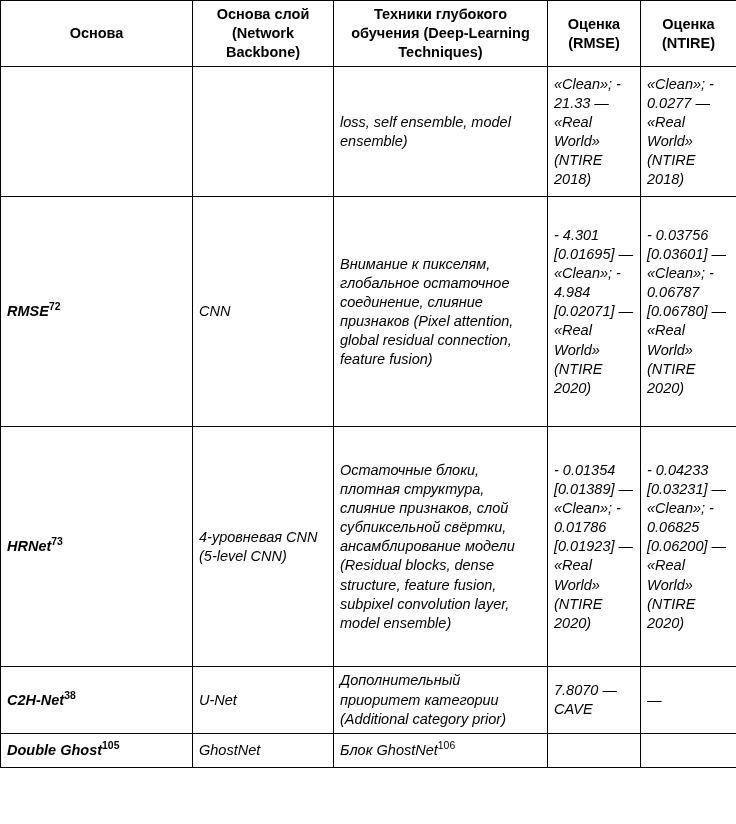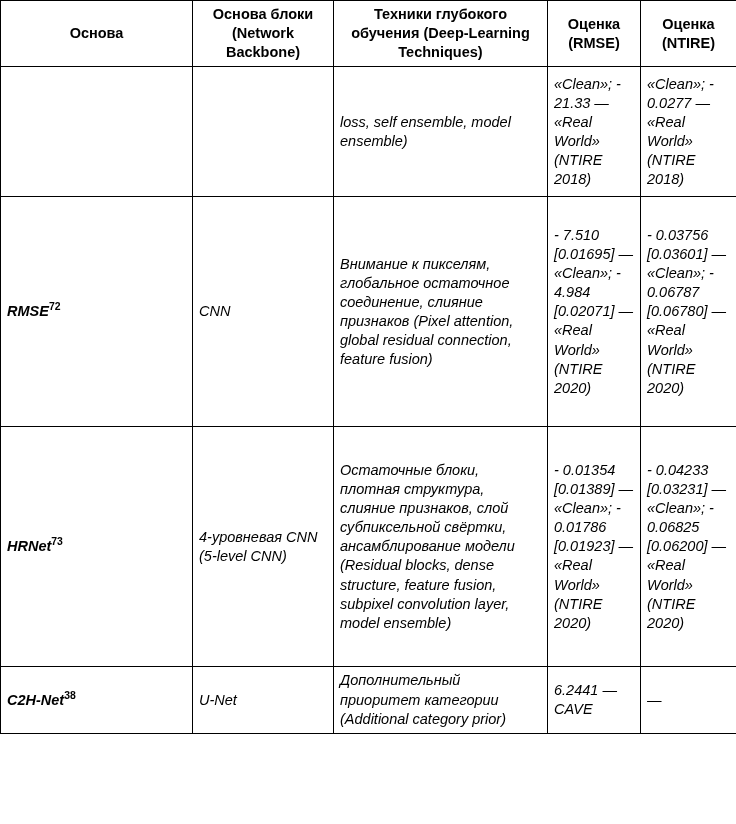--- a/index.html
+++ b/index.html
@@ -73,49 +73,56 @@
   <colgroup>
     <col class="col-method">
     <col class="col-backbone">
     <col class="col-tech">
     <col class="col-rmse">
     <col class="col-mrae">
   </colgroup>
   <thead>
     <tr>
       <th>Основа</th>
-      <th>Основа блоки (Network Backbone)</th>
+      <th>Основа слой (Network Backbone)</th>
       <th>Техники глубокого обучения (Deep-Learning Techniques)</th>
       <th>Оценка (RMSE)</th>
       <th>Оценка (NTIRE)</th>
     </tr>
   </thead>
   <tbody>
     <tr style="height:130px">
       <td class="method"><span class="cell-text"></span><sup></sup></td>
       <td class="backbone"><span class="cell-text"></span></td>
       <td class="techniques"><span class="cell-text">loss, self ensemble, model ensemble)</span></td>
       <td class="score"><span class="cell-text">«Clean»; - 21.33 — «Real World» (NTIRE 2018)</span></td>
       <td class="score"><span class="cell-text">«Clean»; - 0.0277 — «Real World» (NTIRE 2018)</span></td>
     </tr>
     <tr style="height:230px">
       <td class="method"><span class="cell-text">RMSE</span><sup>72</sup></td>
       <td class="backbone"><span class="cell-text">CNN</span></td>
       <td class="techniques"><span class="cell-text">Внимание к пикселям, глобальное остаточное соединение, слияние признаков (Pixel attention, global residual connection, feature fusion)</span></td>
-      <td class="score"><span class="cell-text">- 7.510 [0.01695] — «Clean»; - 4.984 [0.02071] — «Real World» (NTIRE 2020)</span></td>
+      <td class="score"><span class="cell-text">- 4.301 [0.01695] — «Clean»; - 4.984 [0.02071] — «Real World» (NTIRE 2020)</span></td>
       <td class="score"><span class="cell-text">- 0.03756 [0.03601] — «Clean»; - 0.06787 [0.06780] — «Real World» (NTIRE 2020)</span></td>
     </tr>
     <tr style="height:240px">
       <td class="method"><span class="cell-text">HRNet</span><sup>73</sup></td>
       <td class="backbone"><span class="cell-text">4-уровневая CNN (5-level CNN)</span></td>
       <td class="techniques"><span class="cell-text">Остаточные блоки, плотная структура, слияние признаков, слой субпиксельной свёртки, ансамблирование модели (Residual blocks, dense structure, feature fusion, subpixel convolution layer, model ensemble)</span></td>
       <td class="score"><span class="cell-text">- 0.01354 [0.01389] — «Clean»; - 0.01786 [0.01923] — «Real World» (NTIRE 2020)</span></td>
       <td class="score"><span class="cell-text">- 0.04233 [0.03231] — «Clean»; - 0.06825 [0.06200] — «Real World» (NTIRE 2020)</span></td>
     </tr>
     <tr style="height:62px">
       <td class="method"><span class="cell-text">C2H-Net</span><sup>38</sup></td>
       <td class="backbone"><span class="cell-text">U-Net</span></td>
       <td class="techniques"><span class="cell-text">Дополнительный приоритет категории (Additional category prior)</span></td>
-      <td class="score-mid"><span class="cell-text">6.2441 — CAVE</span></td>
+      <td class="score-mid"><span class="cell-text">7.8070 — CAVE</span></td>
       <td class="score-mid"><span class="cell-text">—</span></td>
+    </tr>
+    <tr style="height:34px">
+      <td class="method"><span class="cell-text">Double Ghost</span><sup>105</sup></td>
+      <td class="backbone"><span class="cell-text">GhostNet</span></td>
+      <td class="techniques"><span class="cell-text">Блок GhostNet</span><sup>106</sup></td>
+      <td class="score-mid"><span class="cell-text"></span></td>
+      <td class="score-mid"><span class="cell-text"></span></td>
     </tr>
   </tbody>
 </table>
 
 </body></html>

